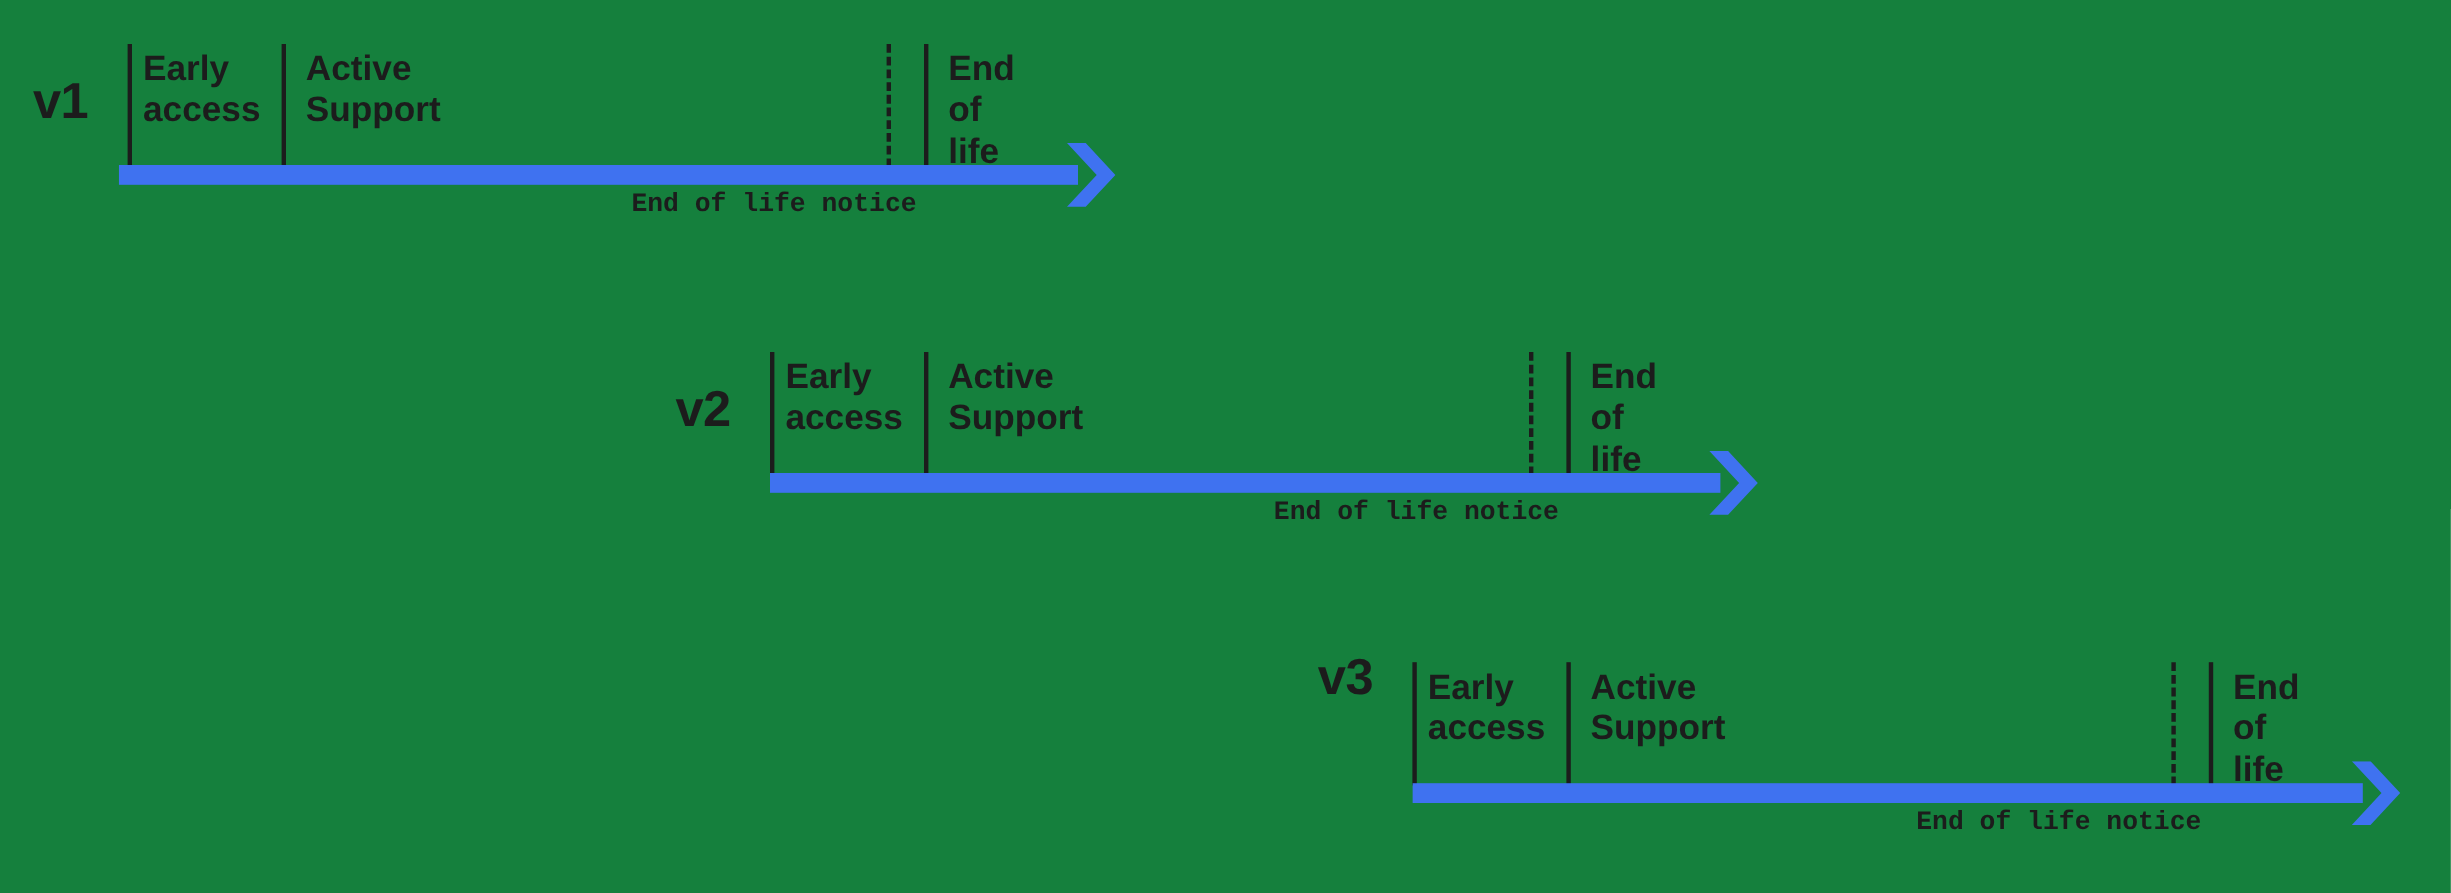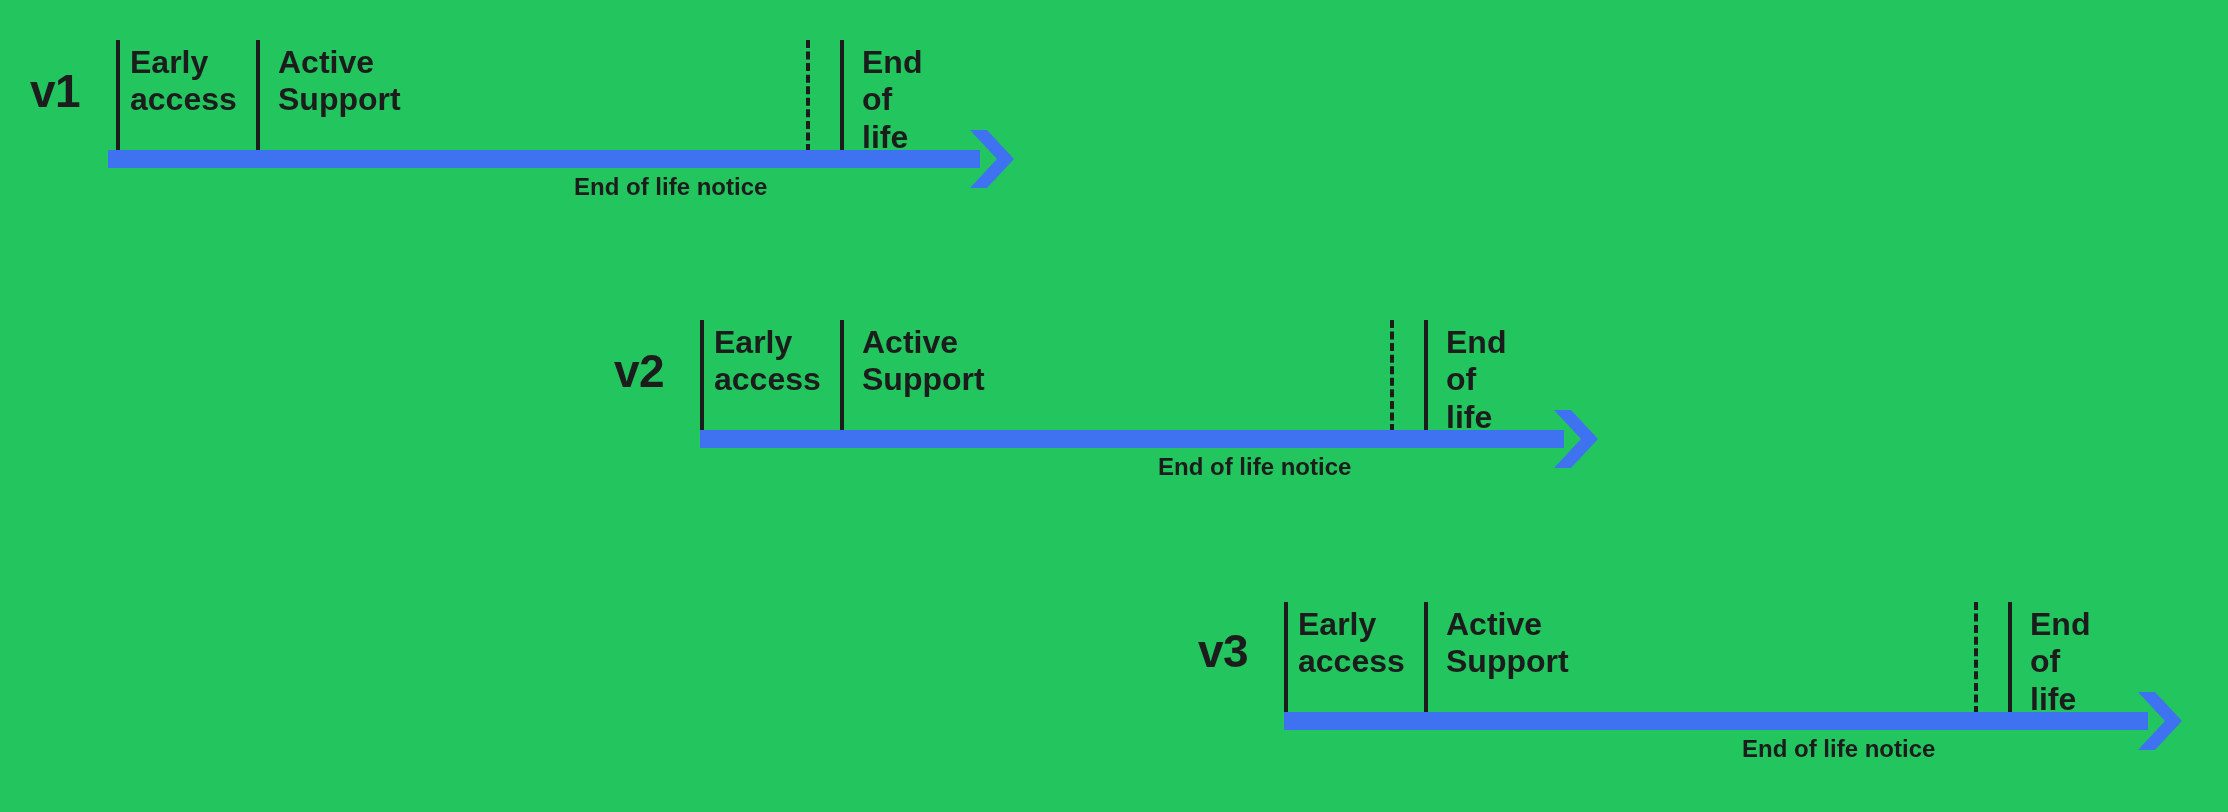--- a/index.html
+++ b/index.html
@@ -11,21 +11,21 @@
     width: 2228px;
     height: 812px;
     font-family: "Liberation Sans", sans-serif;
     -webkit-font-smoothing: antialiased;
     overflow: hidden;
   }
   #diagram {
     position: relative;
     width: 2228px;
     height: 812px;
-    background: #22c55e;
+    background: #15803d;
   }
 
   
   .tl-row {
     position: absolute;
     top: 0;
     left: 0;
   }
 
   
@@ -69,20 +69,21 @@
   }
 
   
   .tl-notice {
     position: absolute;
     font-size: 24px;
     font-weight: 700;
     color: #1c1c1c;
     line-height: 1;
     white-space: nowrap;
+    font-family: Liberation Mono, monospace;
   }
 </style>
 </head>
 <body>
 
 <div id="diagram">
     <div class="tl-row">
       <div class="tl-version" style="left: 30px; top: 68px;">v1</div>
       <div class="tl-tick" style="left: 116px; top: 40px; height: 112px;"></div>
       <div class="tl-tick" style="left: 256px; top: 40px; height: 112px;"></div>
@@ -108,21 +109,21 @@
 access</div>
       <div class="tl-phase-label" style="left: 862px; top: 324px;">Active Support</div>
       <div class="tl-phase-label" style="left: 1446px; top: 324px;">End of life</div>
       <div class="tl-arrow" style="left: 700px; top: 410px;"><svg width="902" height="62" viewBox="0 0 902 62">
           <rect x="0" y="20" width="864" height="18" fill="#3f72f0"></rect>
           <path d="M 854 0 L 871 0 L 898 29 L 871 58 L 854 58 L 881 29 Z" fill="#3f72f0"></path>
         </svg></div>
       <div class="tl-notice" style="left: 1158px; top: 455px;">End of life notice</div>
     </div>
     <div class="tl-row">
-      <div class="tl-version" style="left: 1198px; top: 628px;">v3</div>
+      <div class="tl-version" style="left: 1198px; top: 592px;">v3</div>
       <div class="tl-tick" style="left: 1284px; top: 602px; height: 112px;"></div>
       <div class="tl-tick" style="left: 1424px; top: 602px; height: 112px;"></div>
       <div class="tl-tick-dashed" style="left: 1974px; top: 602px; height: 112px;"></div>
       <div class="tl-tick" style="left: 2008px; top: 602px; height: 112px;"></div>
       <div class="tl-phase-label" style="left: 1298px; top: 606px;">Early
 access</div>
       <div class="tl-phase-label" style="left: 1446px; top: 606px;">Active Support</div>
       <div class="tl-phase-label" style="left: 2030px; top: 606px;">End of life</div>
       <div class="tl-arrow" style="left: 1284px; top: 692px;"><svg width="902" height="62" viewBox="0 0 902 62">
           <rect x="0" y="20" width="864" height="18" fill="#3f72f0"></rect>

